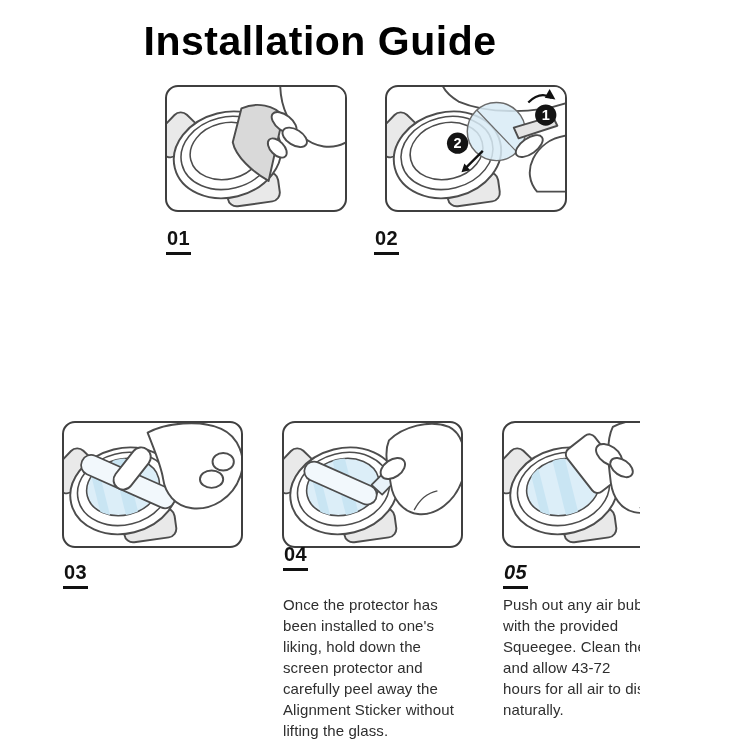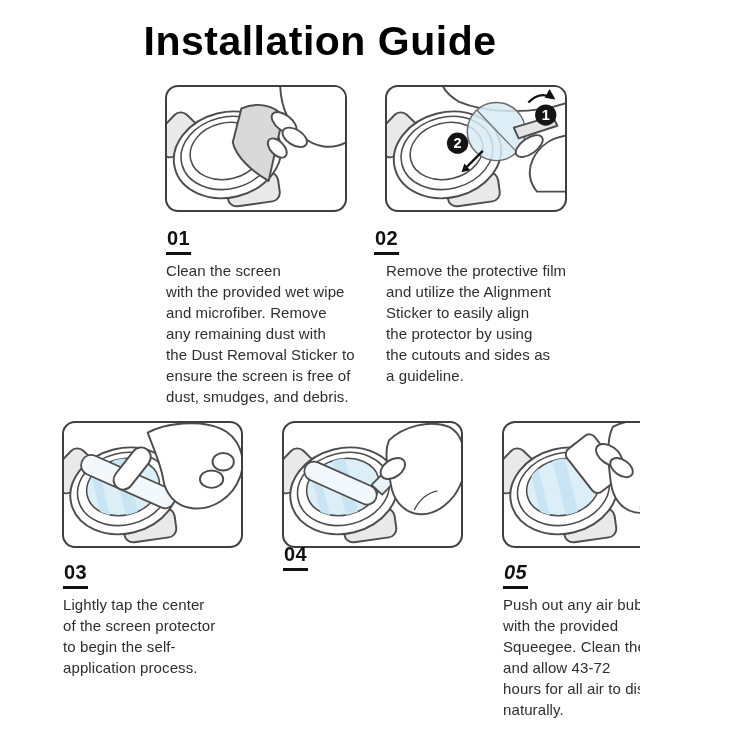--- a/index.html
+++ b/index.html
@@ -155,37 +155,27 @@
       </g>
     </svg>
   </div>
 
   <div class="step-num" id="num1"><span>01</span></div>
   <div class="step-num" id="num2"><span>02</span></div>
   <div class="step-num" id="num3"><span>03</span></div>
   <div class="step-num" id="num4"><span>04</span></div>
   <div class="step-num" id="num5"><span>05</span></div>
 
-  <div class="step-text" id="txt1">Clean the screen
-with the provided wet wipe
-and microfiber. Remove
-any remaining dust with
-the Dust Removal Sticker to
-ensure the screen is free of
-dust, smudges, and debris.</div>
-  <div class="step-text" id="txt2">Remove the protective film
-and utilize the Alignment
-Sticker to easily align
-the protector by using
-the cutouts and sides as
-a guideline.</div>
-  <div class="step-text" id="txt3">Lightly tap the center
-of the screen protector
-to begin the self-
-application process.</div>
+  <div class="step-text" id="txt4">Once the protector has
+been installed to one's
+liking, hold down the
+screen protector and
+carefully peel away the
+Alignment Sticker without
+lifting the glass.</div>
   <div class="step-text" id="txt5">Push out any air bubbles
 with the provided
 Squeegee. Clean the screen
 and allow 43-72
 hours for all air to disperse
 naturally.</div>
 
 </div>
 
 </body></html>

